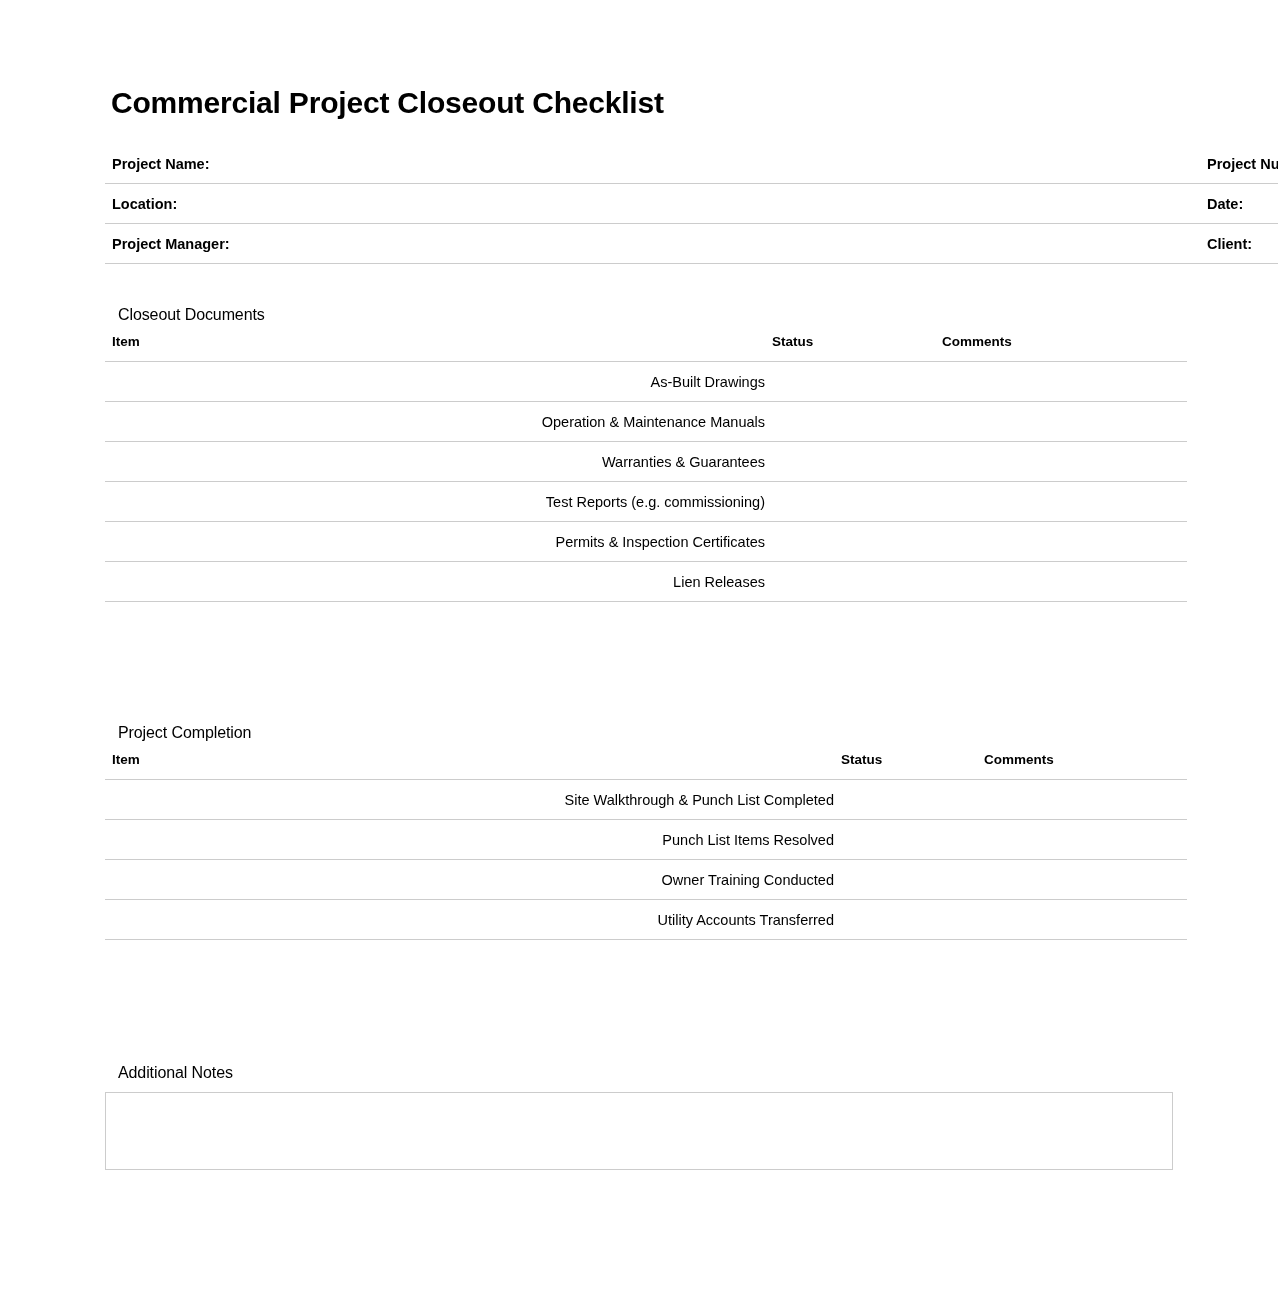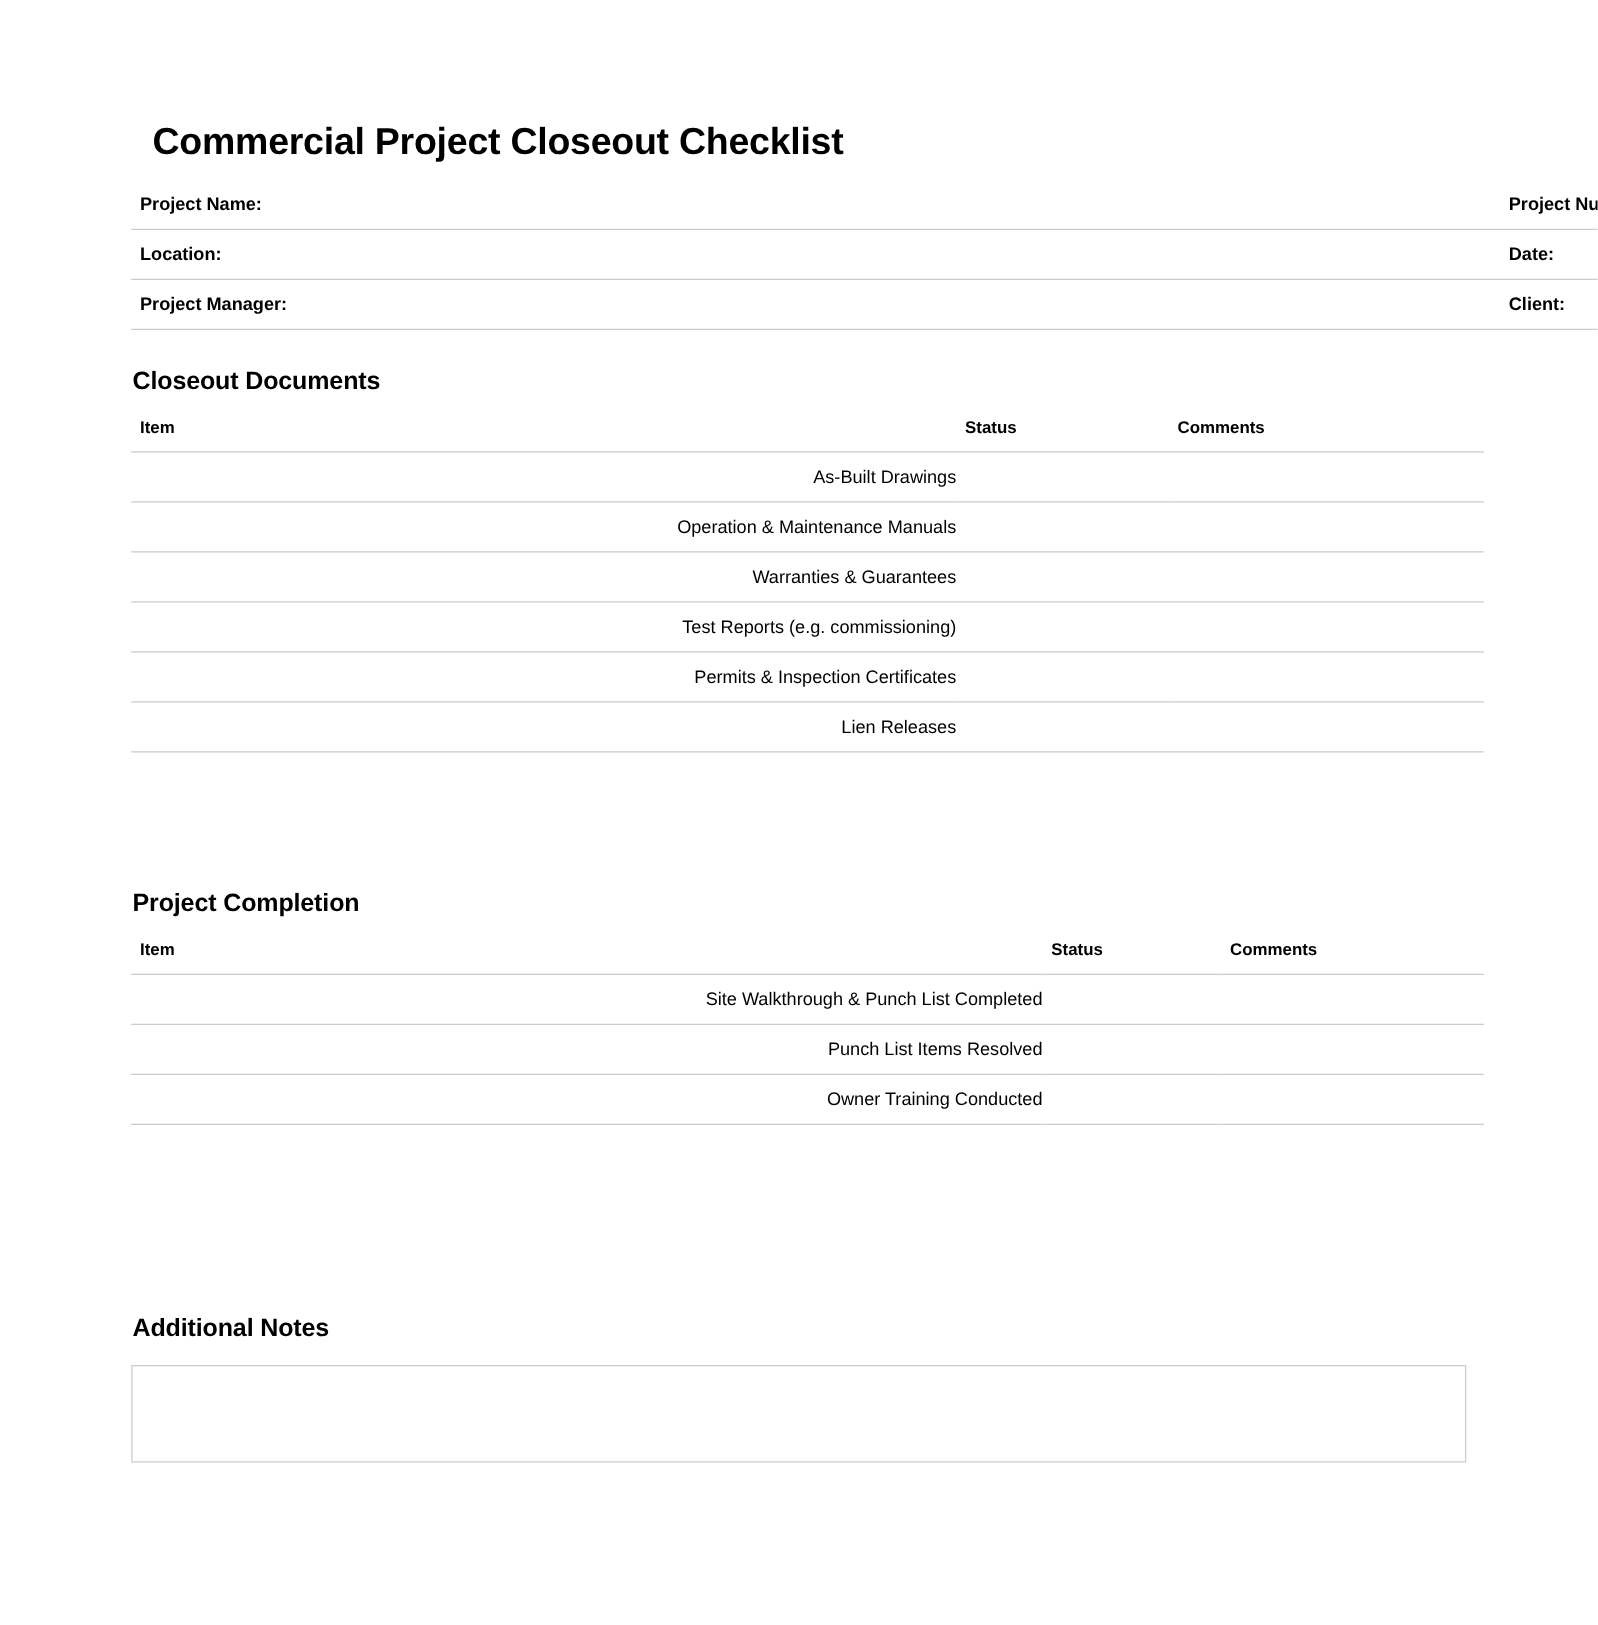--- a/index.html
+++ b/index.html
@@ -28,21 +28,21 @@
     top: 0;
     width: 1068px;
   }
 
   
   .doc-title {
     font-size: 30px;
     font-weight: bold;
     line-height: 1;
     letter-spacing: -0.2px;
-    margin: 15px;
+    margin: 4px;
     padding: 0;
     position: absolute;
     left: 2px;
     top: 84px;
     white-space: nowrap;
   }
 
   
   .info-table {
     position: absolute;
@@ -61,25 +61,25 @@
     height: 19px;
     box-sizing: content-box;
   }
   .info-table td.left-cell { width: 544px; }
   .info-table td.right-cell { width: 517px; padding-left: 551px; }
 
   
   .section-heading {
     position: absolute;
     left: 1px;
-    font-size: 20px;
-    font-weight: bold;
+    font-size: 16px;
+    font-weight: normal;
     line-height: 1;
     letter-spacing: -0.1px;
-    margin: 0;
+    margin: 12px;
     white-space: nowrap;
   }
   #heading-closeout { top: 295px; }
   #heading-completion { top: 713px; }
   #heading-notes { top: 1053px; }
 
   
   .checklist-table {
     position: absolute;
     left: 0;
@@ -226,20 +226,25 @@
         <tr>
           <td>Punch List Items Resolved</td>
           <td></td>
           <td></td>
         </tr>
         <tr>
           <td>Owner Training Conducted</td>
           <td></td>
           <td></td>
         </tr>
+        <tr>
+          <td>Utility Accounts Transferred</td>
+          <td></td>
+          <td></td>
+        </tr>
       </tbody>
     </table>
 
     <h2 class="section-heading" id="heading-notes">Additional Notes</h2>
 
     <textarea class="notes-box" placeholder="" style=""></textarea>
 
   </div>
 </div>
 

